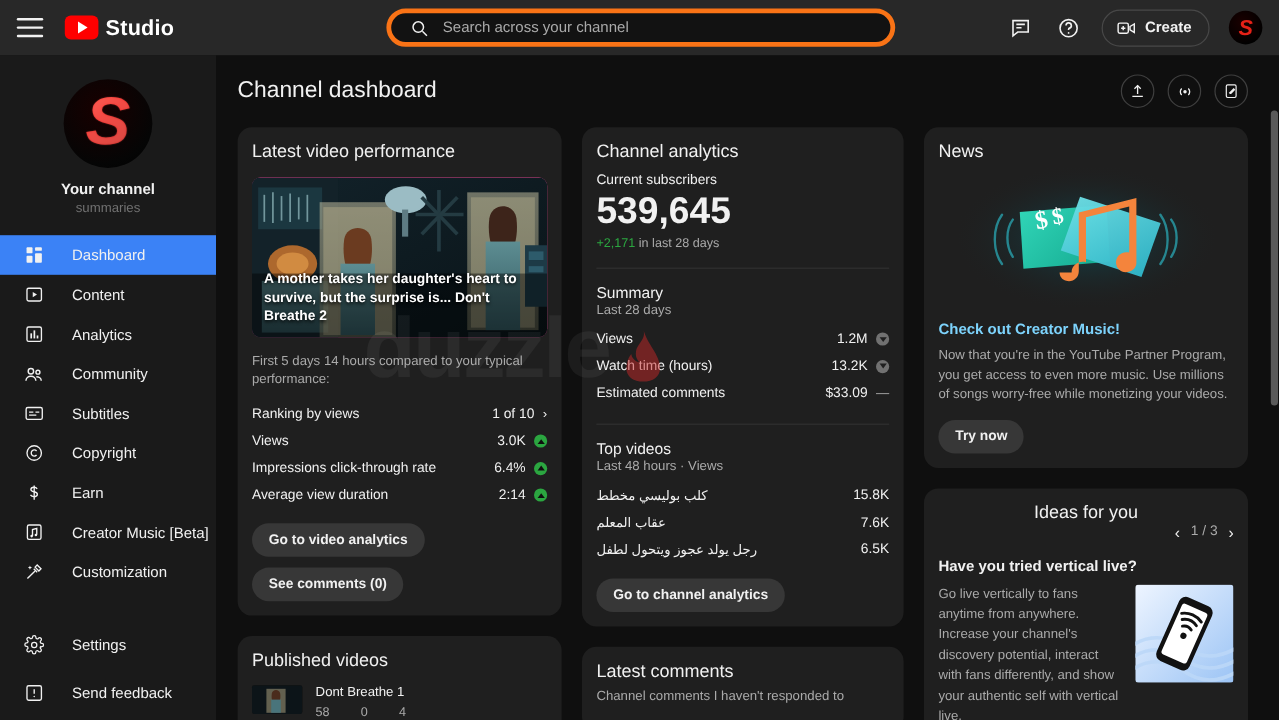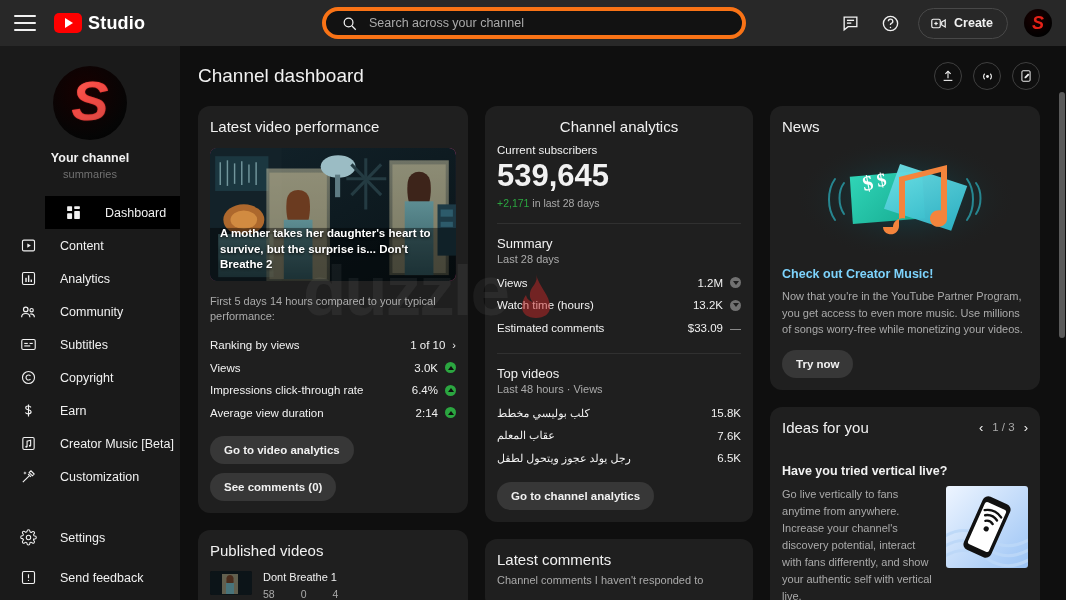--- a/index.html
+++ b/index.html
@@ -77,21 +77,21 @@
     text-shadow: 0 0 1px rgba(255,120,110,.6);
     transform: translateY(-2px);
   }
   .channel-name { font-size: 12.5px; font-weight: bold; color: #f1f1f1; margin-top: 11px; }
   .channel-sub { font-size: 11px; color: #717171; margin-top: 3px; }
 
   .nav-item {
     display: flex; align-items: center; gap: 22px;
     height: 33px; padding-left: 18px; cursor: pointer; margin: 0 0 0 0;
   }
-  .nav-item.active { background: #000000; margin-left: 45px; }
+  .nav-item.active { background: #3b82f6; }
   .nav-item .ico { width: 20px; height: 20px; display: flex; align-items: center;
     justify-content: center; flex: none; }
   .nav-item .lbl { font-size: 12.5px; color: #f1f1f1; white-space: nowrap; }
   .nav-gap { height: 28px; }
   .nav-spacer { height: 7px; }
 
   
   .main {
     position: absolute; left: 180px; top: 46px; width: 886px; height: 554px;
     overflow: hidden; background: #0f0f0f;
@@ -165,21 +165,21 @@
   .dash { margin-left: 7px; color: #aaa; font-size: 11px; width: 11px; text-align: center; }
   .rtl { direction: rtl; text-align: right; font-size: 11px; color: #f1f1f1; }
 
   
   .news-art { width: 100%; height: 118px; margin: 4px 0 10px;
     display: flex; align-items: center; justify-content: center; }
   .news-h { font-size: 12.5px; font-weight: bold; color: #7dd3fc; margin-bottom: 7px; }
   .news-p { font-size: 11px; color: #aaa; line-height: 1.5; }
 
   
-  .ideas-head { display: flex; align-items: center; margin-bottom: 28px; }
+  .ideas-head { display: flex; align-items: center; margin-bottom: 14px; flex-direction: column; }
   .ideas-nav { margin-left: auto; display: flex; align-items: center; gap: 9px;
     font-size: 11.5px; color: #aaa; }
   .ideas-nav .arw { cursor: pointer; color: #f1f1f1; font-size: 13px; }
   .idea-h { font-size: 12.5px; font-weight: bold; color: #f1f1f1; margin-bottom: 8px; }
   .idea-body { display: flex; gap: 12px; }
   .idea-p { font-size: 11px; color: #aaa; line-height: 1.55; flex: 1; }
   .idea-art { width: 82px; height: 82px; border-radius: 3px; flex: none; overflow: hidden; }
 
   
   .pv-row { display: flex; align-items: flex-start; gap: 11px; margin-top: 12px; }
@@ -543,21 +543,21 @@
                   <span>4</span>
                 </span>
               </div>
             </div>
           </div>
         </div>
       </div>
 
       <div class="col col-2">
         <div class="card">
-          <div class="card-title" style="margin-bottom:9px;text-align:center;">Channel analytics</div>
+          <div class="card-title" style="margin-bottom:9px;">Channel analytics</div>
           <div class="an-label">Current subscribers</div>
           <div class="an-big">539,645</div>
           <div class="an-delta">
             <span class="up">+2,171</span>
             <span class="rest">in last 28 days</span>
           </div>
 
           <div class="divider"></div>
 
           <div class="sub-title">Summary</div>

